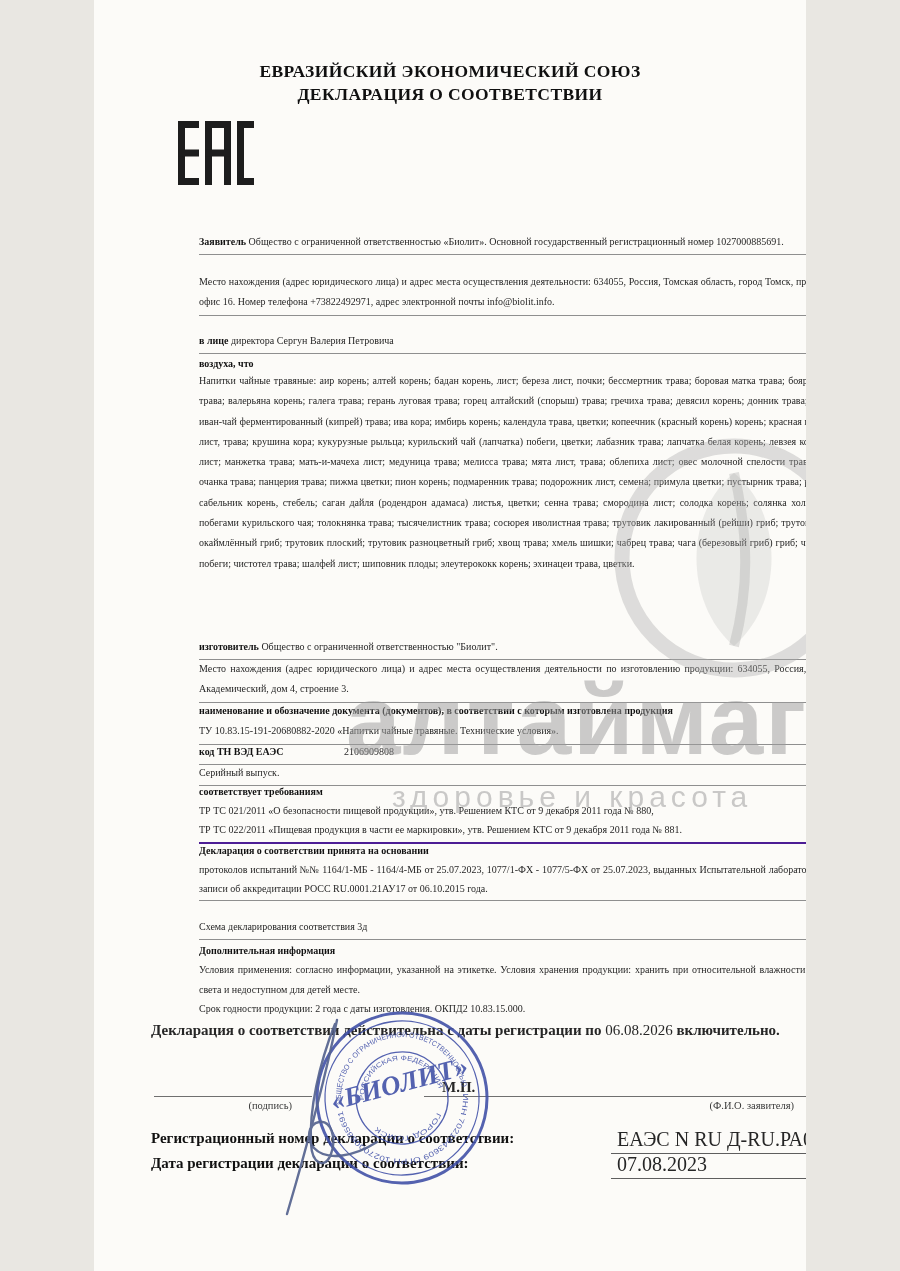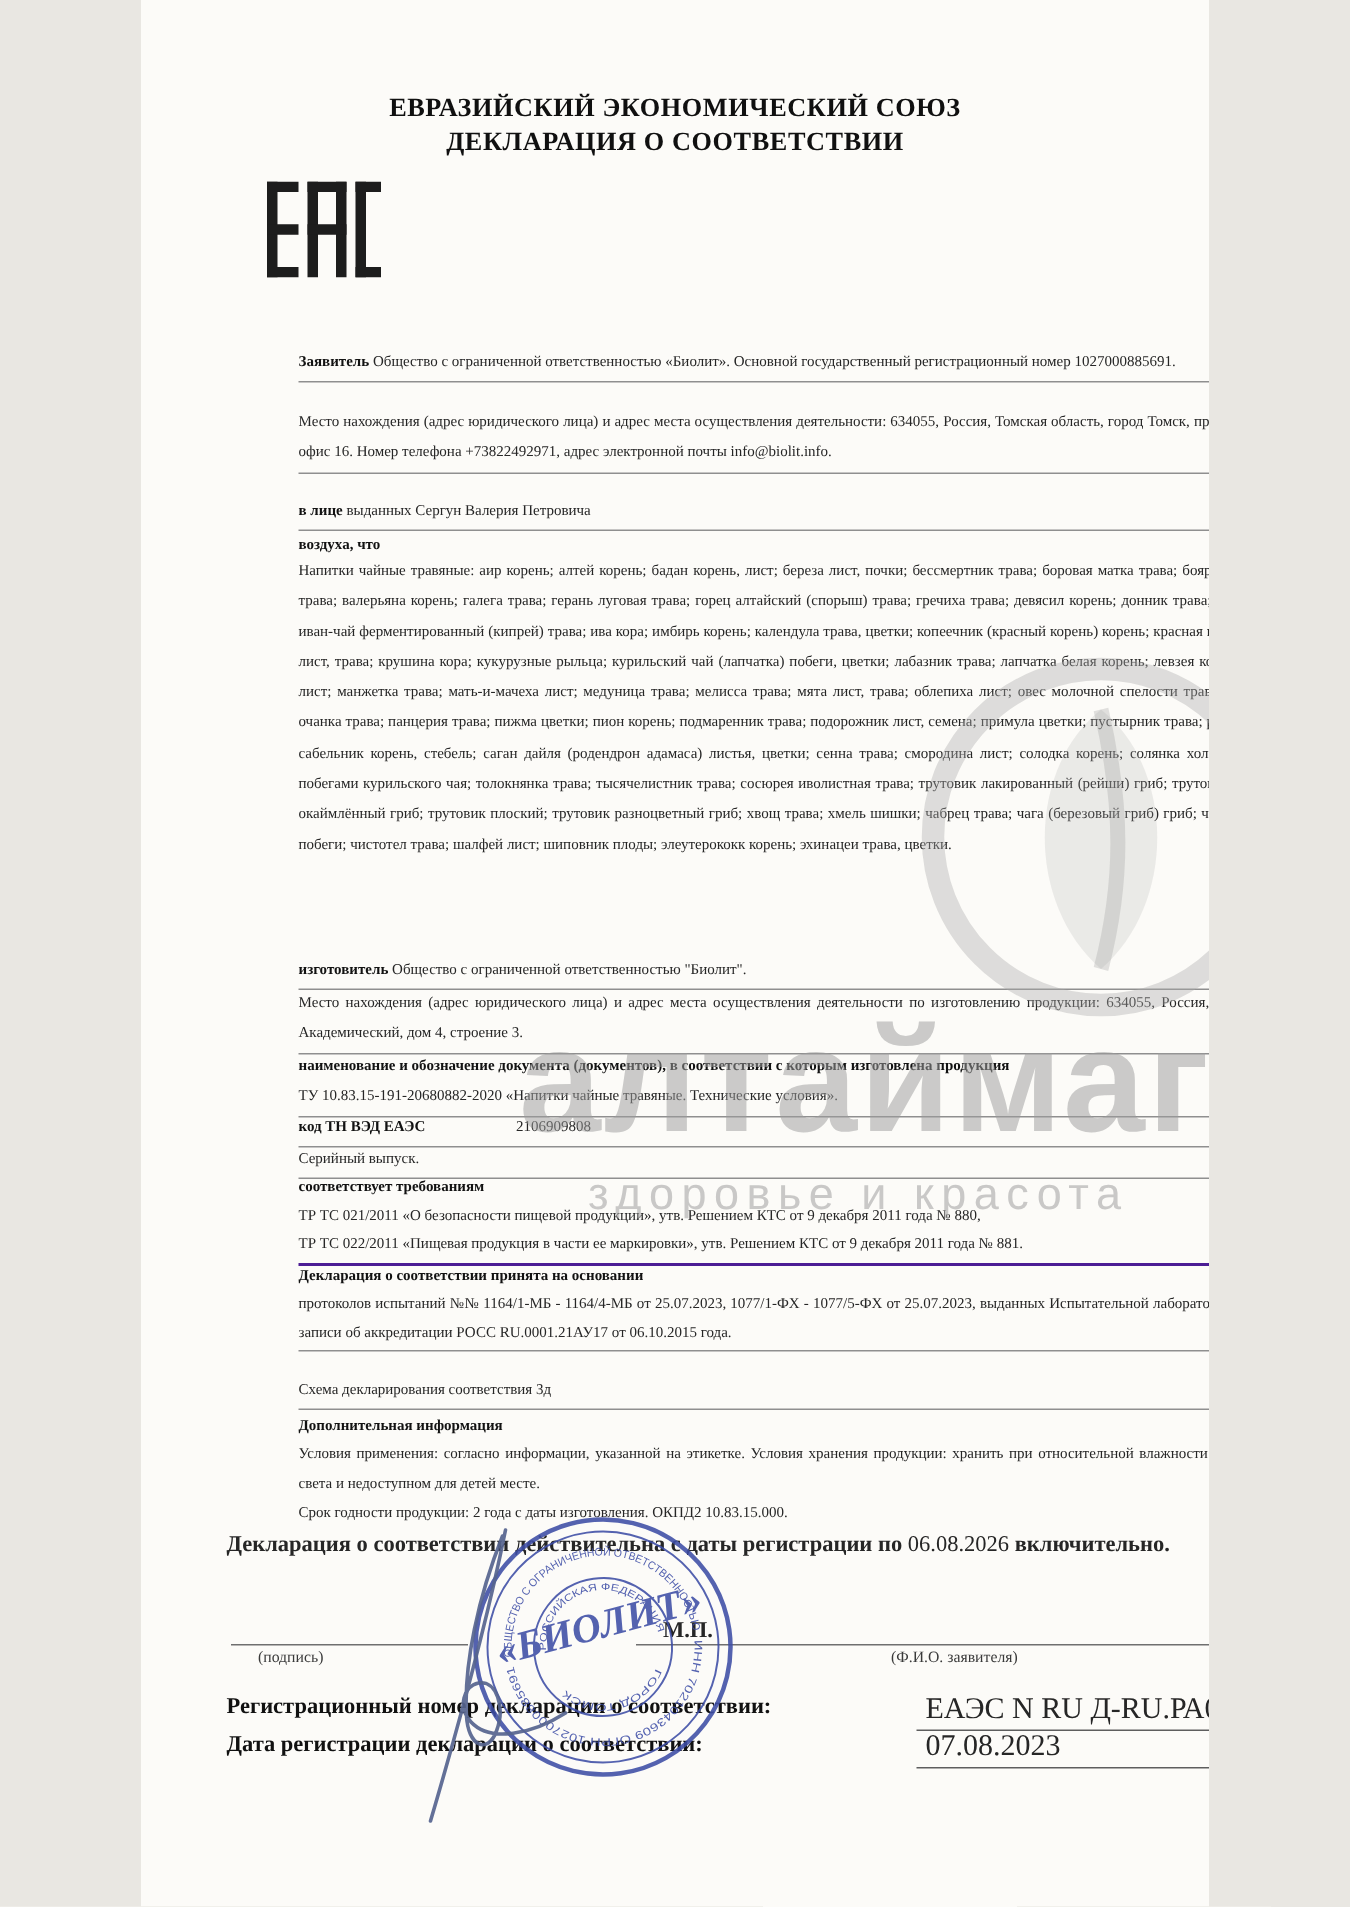--- a/index.html
+++ b/index.html
@@ -18,21 +18,21 @@
   
   .sec{position:absolute;left:57px;width:789px;font-size:10px;line-height:20.3px;
        text-align:justify;z-index:2;margin-left:48px;}
   .ruled{border-bottom:1px solid #8f8f8f;padding-bottom:2px;}
   .ruled-dark{border-bottom:2px solid #4c1d95;padding-bottom:2px;}
   .sec b{color:#121212;}
   .gap{display:inline-block;width:58px;}
   
   .validity{position:absolute;left:57px;top:1022px;width:789px;font-size:15px;z-index:2;}
   .uline{position:absolute;border-bottom:1px solid #6f6f6f;height:0;z-index:2;}
-  .caption{position:absolute;font-size:10.5px;color:#3a3a3a;text-align:left;z-index:2;}
+  .caption{position:absolute;font-size:10.5px;color:#3a3a3a;text-align:right;z-index:2;}
   .name{position:absolute;left:455px;top:1075px;width:290px;text-align:center;font-size:15px;z-index:2;}
   .mp{position:absolute;left:348px;top:1079px;font-weight:bold;font-size:15px;z-index:2;}
   .reg-label{position:absolute;left:57px;font-weight:bold;font-size:15px;color:#111;z-index:2;}
   .reg-value{position:absolute;left:517px;width:328px;font-size:20px;border-bottom:1px solid #5e5e5e;
              padding:0 0 2px 6px;z-index:2;}
   
   .wm-big{position:absolute;left:252px;top:664px;font-family:"Liberation Sans","DejaVu Sans",sans-serif;
           font-weight:bold;font-size:98px;letter-spacing:2px;color:rgba(158,158,158,.52);z-index:5;
           pointer-events:none;}
   .wm-small{position:absolute;left:298px;top:780px;font-family:"Liberation Sans","DejaVu Sans",sans-serif;
@@ -257,21 +257,21 @@
     <b>Заявитель</b>
     <span>Общество с ограниченной ответственностью «Биолит». Основной государственный регистрационный номер 1027000885691.</span>
   </div>
 
   <div class="sec ruled" style="top:272px">
     <span>Место нахождения (адрес юридического лица) и адрес места осуществления деятельности: 634055, Россия, Томская область, город Томск, проспект Академический, дом 4, строение 3, офис 16. Номер телефона +73822492971, адрес электронной почты info@biolit.info.</span>
   </div>
 
   <div class="sec ruled" style="top:331px">
     <b>в лице</b>
-    <span>выданных Сергун Валерия Петровича</span>
+    <span>директора Сергун Валерия Петровича</span>
   </div>
 
   <div class="sec" style="top:354px">
     <b>воздуха, что</b>
   </div>
 
   <div class="sec" style="top:371px">
     <span>Напитки чайные травяные: аир корень; алтей корень; бадан корень, лист; береза лист, почки; бессмертник трава; боровая матка трава; боярышник плоды; брусника лист; володушка трава; валерьяна корень; галега трава; герань луговая трава; горец алтайский (спорыш) трава; гречиха трава; девясил корень; донник трава; душица трава; дуб кора; зизифора трава; иван-чай ферментированный (кипрей) трава; ива кора; имбирь корень; календула трава, цветки; копеечник (красный корень) корень; красная щетка корни и корневища; крапива корень, лист, трава; крушина кора; кукурузные рыльца; курильский чай (лапчатка) побеги, цветки; лабазник трава; лапчатка белая корень; левзея корень; лопух корень, лист, семена; малина лист; манжетка трава; мать-и-мачеха лист; медуница трава; мелисса трава; мята лист, трава; облепиха лист; овес молочной спелости трава; одуванчик корень; осина кора, побеги; очанка трава; панцерия трава; пижма цветки; пион корень; подмаренник трава; подорожник лист, семена; примула цветки; пустырник трава; расторопша семена; ромашка лист, цветки; сабельник корень, стебель; саган дайля (родендрон адамаса) листья, цветки; сенна трава; смородина лист; солодка корень; солянка холмовая семена, трава; солянка холмовая с побегами курильского чая; толокнянка трава; тысячелистник трава; сосюрея иволистная трава; трутовик лакированный (рейши) гриб; трутовик лиственный (агарикус) гриб; трутовик окаймлённый гриб; трутовик плоский; трутовик разноцветный гриб; хвощ трава; хмель шишки; чабрец трава; чага (березовый гриб) гриб; череда трава; черемша трава; черника лист, побеги; чистотел трава; шалфей лист; шиповник плоды; элеутерококк корень; эхинацеи трава, цветки.</span>
   </div>
 

